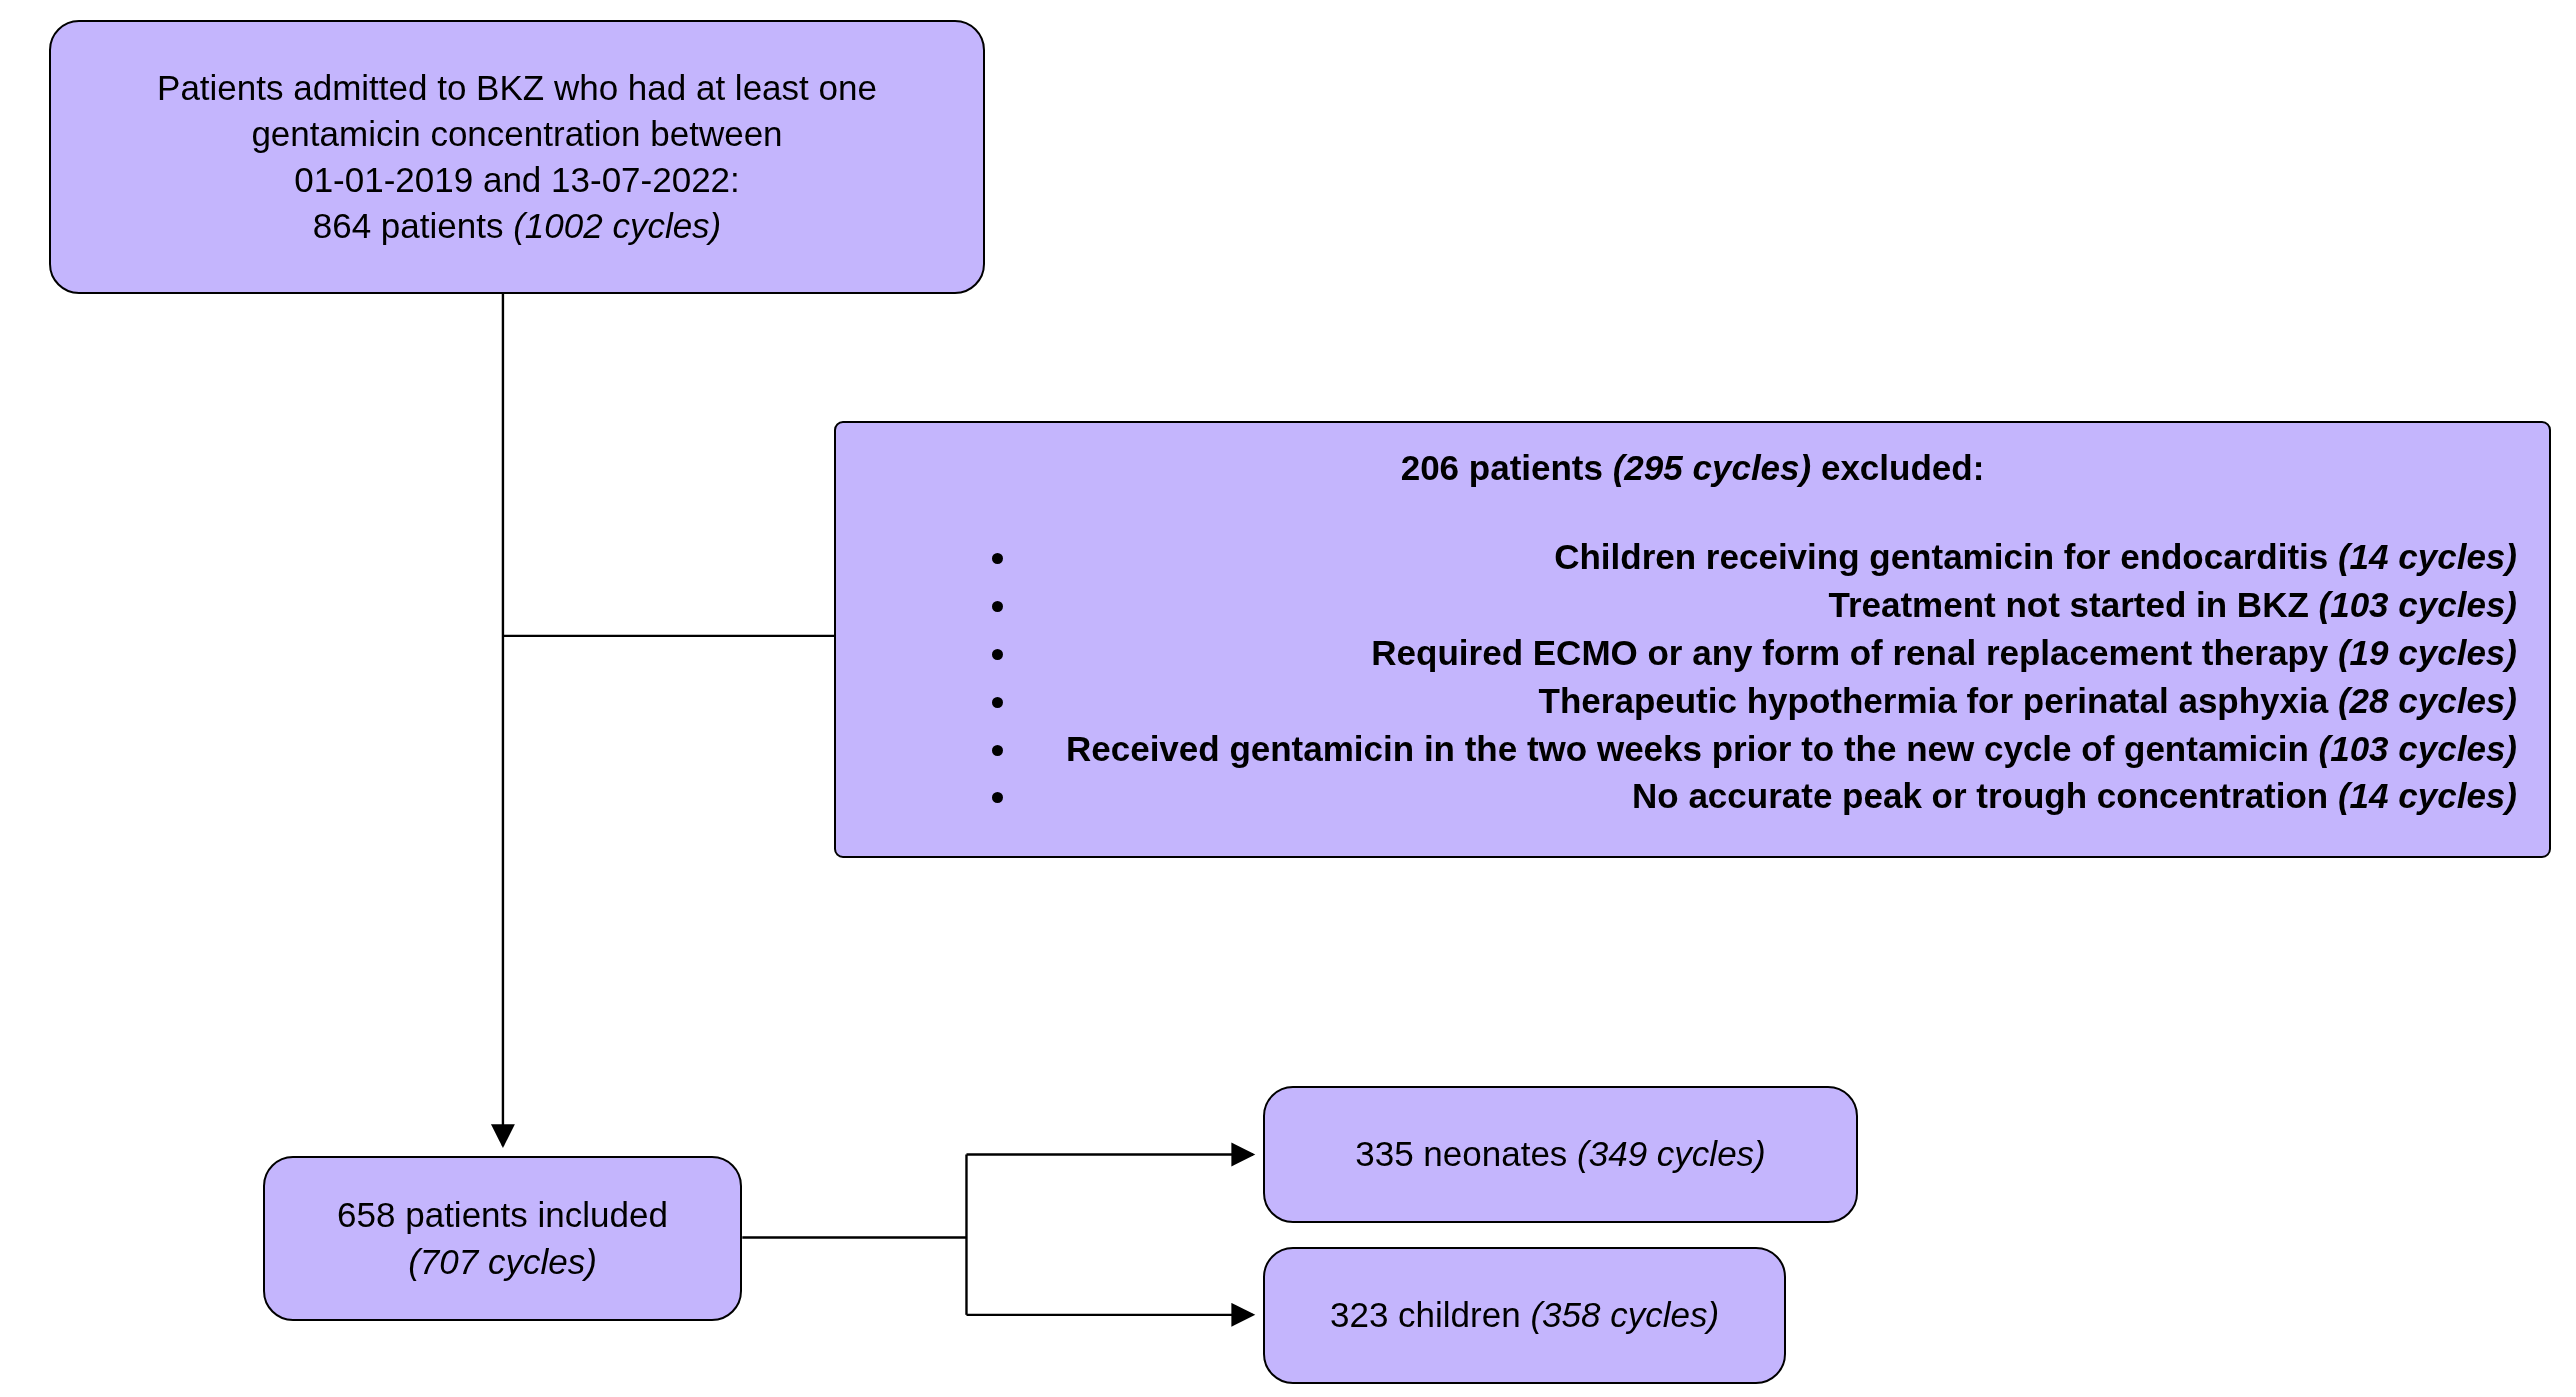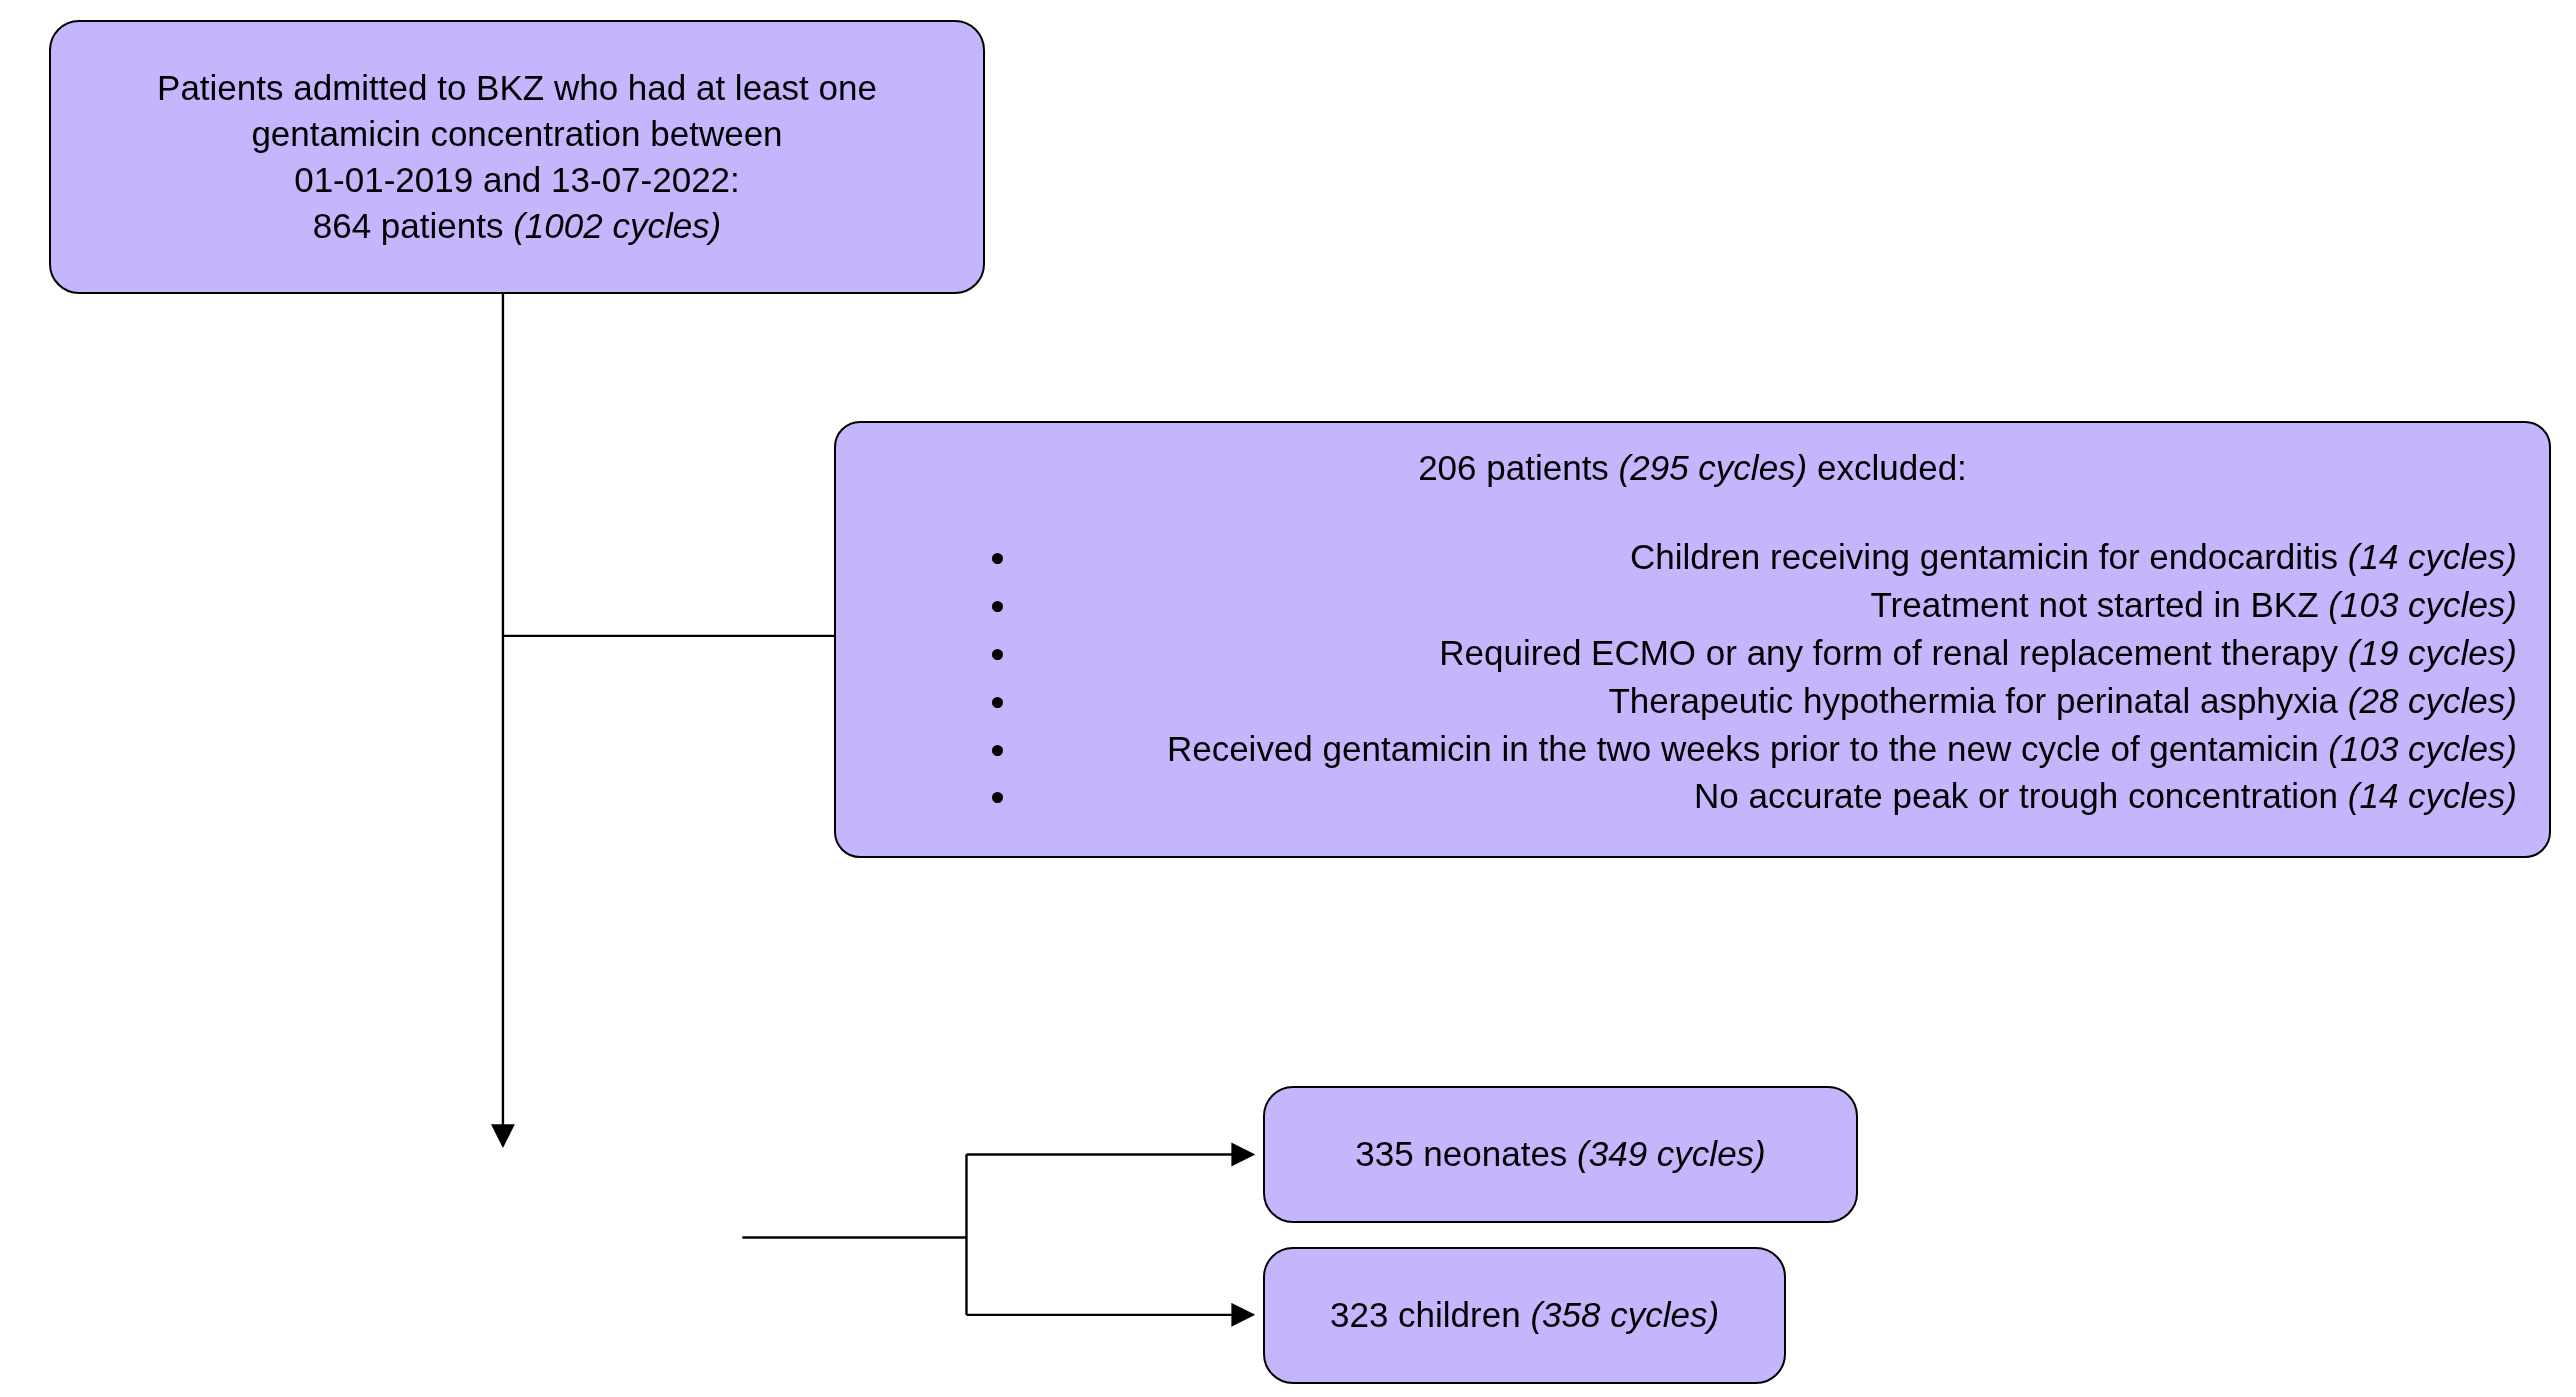--- a/index.html
+++ b/index.html
@@ -44,22 +44,23 @@
     top: 20px;
     width: 936px;
     height: 274px;
     padding: 8px 24px;
   }
   .exclusion-box {
     left: 834px;
     top: 421px;
     width: 1717px;
     height: 437px;
-    border-radius: 26px;
+    border-radius: 9px;
     padding: 22.3px 32px 16px 32px;
+    font-weight: bold;
   }
   .exclusion-header {
     text-align: center;
     width: 100%;
   }
   .exclusion-list {
     margin: 43px 0 0 0;
     padding-left: 152px;
     list-style: disc;
     text-align: right;
@@ -139,20 +140,24 @@
       </li>
       <li>
         <span>Received gentamicin in the two weeks prior to the new cycle of gentamicin </span><span class="italic">(103 cycles)</span>
       </li>
       <li>
         <span>No accurate peak or trough concentration </span><span class="italic">(14 cycles)</span>
       </li>
     </ul>
   </div>
 
+  <div class="box included-box center-flex">
+    <div>658 patients included</div>
+    <div class="italic">(707 cycles)</div>
+  </div>
 
   <div class="box neonates-box center-flex">
     <div>
       <span>335 neonates </span><span class="italic">(349 cycles)</span>
     </div>
   </div>
 
   <div class="box children-box center-flex">
     <div>
       <span>323 children </span><span class="italic">(358 cycles)</span>

